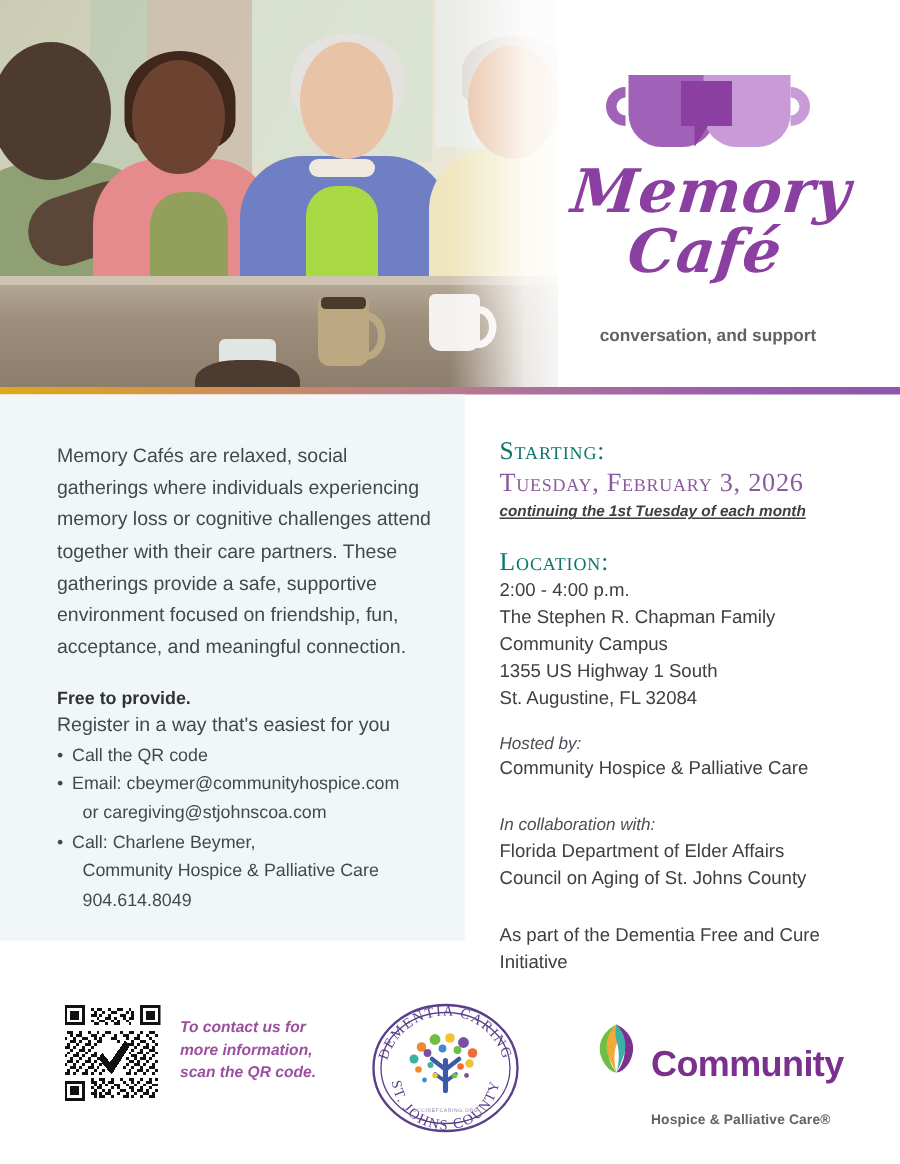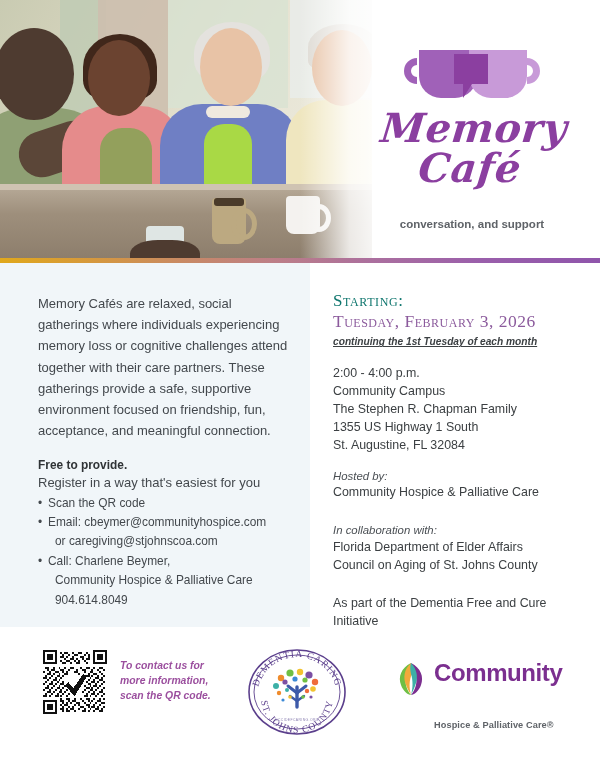--- a/index.html
+++ b/index.html
@@ -82,21 +82,21 @@
   .colR{position:absolute;left:333px;top:291px;width:250px;}
   .kicker{font-family:"Liberation Serif", serif;font-variant:small-caps;
      font-size:17px;letter-spacing:.6px;color:#0f766e;line-height:1.18;}
   .dateline{font-family:"Liberation Serif", serif;font-variant:small-caps;
      font-size:17.5px;letter-spacing:.5px;color:#8b5a9c;line-height:1.22;}
   .subnote{font-size:10.2px;font-style:italic;font-weight:700;color:#3c4043;margin-top:3px;line-height:1.3;text-decoration:underline;}
   .rline{font-size:12.4px;line-height:1.45;color:#3c4043;}
   .ital{font-size:11.4px;font-style:italic;color:#4a4f54;line-height:1.45;} .sp13{height:13px;} .sp16{height:16px;} .sp20{height:20px;}
 
   
-  .footer{position:absolute;left:0;top:628px;width:496px;height:128px;background:#ffffff;}
+  .footer{position:absolute;left:0;top:648px;width:496px;height:128px;background:#ffffff;}
   .qr{position:absolute;left:43px;top:22px;width:64px;height:64px;background:#ffffff;}
   .qr svg{display:block;}
   .qrtext{position:absolute;left:120px;top:30px;width:110px;font-size:10.4px;font-style:italic;
      color:#9b4f9e;line-height:1.45;font-weight:600;}
   .seal{position:absolute;left:245px;top:17px;width:104px;height:94px;}
   .comm{position:absolute;left:395px;top:33px;width:165px;height:50px;}
   .comm .word{font-size:24px;font-weight:700;color:#7b2f8f;letter-spacing:-.4px;line-height:1;}
   .comm .sub{font-size:9.2px;font-weight:700;color:#5f6368;letter-spacing:.1px;margin-top:19px;}
 </style>
 </head>
@@ -165,37 +165,38 @@
   <div class="divider"></div>
 
   <div class="panel"></div>
 
   <div class="colL">
     <p>Memory Cafés are relaxed, social gatherings where individuals experiencing memory loss or cognitive challenges attend together with their care partners. These gatherings provide a safe, supportive environment focused on friendship, fun, acceptance, and meaningful connection.</p>
     <div class="gap"></div>
     <div class="bold">Free to provide.</div>
     <p>Register in a way that's easiest for you</p>
     <ul>
-      <li>Scan the QR code</li>
+      <li>Call the QR code</li>
       <li>Email: cbeymer@communityhospice.com</li>
       <li class="cont">or caregiving@stjohnscoa.com</li>
       <li>Call: Charlene Beymer,</li>
       <li class="cont">Community Hospice &amp; Palliative Care</li>
       <li class="cont">904.614.8049</li>
     </ul>
   </div>
 
   <div class="colR">
     <div class="kicker">Starting:</div>
     <div class="dateline">Tuesday, February 3, 2026</div>
     <div class="subnote">continuing the 1st Tuesday of each month</div>
     <div class="sp16"></div>
+    <div class="kicker">Location:</div>
     <div class="rline">2:00 - 4:00 p.m.</div>
+    <div class="rline">The Stephen R. Chapman Family</div>
     <div class="rline">Community Campus</div>
-    <div class="rline">The Stephen R. Chapman Family</div>
     <div class="rline">1355 US Highway 1 South</div>
     <div class="rline">St. Augustine, FL 32084</div>
     <div class="sp13"></div>
     <div class="ital">Hosted by:</div>
     <div class="rline">Community Hospice &amp; Palliative Care</div>
     <div class="sp20"></div>
     <div class="ital">In collaboration with:</div>
     <div class="rline">Florida Department of Elder Affairs</div>
     <div class="rline">Council on Aging of St. Johns County</div>
     <div class="sp20"></div>
@@ -469,21 +470,21 @@
           <circle cx="62" cy="46" r="2.2" fill="#ef6b3a"></circle>
             <circle cx="45" cy="52" r="1.8" fill="#f2c230"></circle>
           <circle cx="58" cy="52" r="1.8" fill="#6fbf44"></circle>
             <circle cx="38" cy="55" r="1.6" fill="#3d8ad6"></circle>
           <circle cx="66" cy="52" r="1.6" fill="#7b4fa3"></circle>
         </g>
       </svg>
     </div>
 
     <div class="comm">
-      <div style="display:flex;align-items:flex-start;gap:7px;">
+      <div style="display:flex;align-items:flex-end;gap:7px;">
         <span>
           <svg width="32" height="36" viewBox="0 0 32 36">
             <path d="M16 2 C6 7 3 16 6 24 C8 30 13 34 16 34 C11 28 9 20 12 13 C13.6 9 15 5 16 2z" fill="#6fbf44"></path>
             <path d="M16 2 C9 8 8 17 11 24 C13 29 15 32 16 34 C14 27 14 19 17 13 C18.4 9 17 5 16 2z" fill="#f2a93b"></path>
             <path d="M16 2 C26 7 29 16 26 24 C24 30 19 34 16 34 C21 28 23 20 20 13 C18.4 9 17 5 16 2z" fill="#7b2f8f"></path>
             <path d="M16 2 C22 8 23 16 21 22 C19.6 27 17.4 31 16 34 C18 27 18 19 16 13 C15 9 15 5 16 2z" fill="#3db0a6"></path>
           </svg>
         </span>
         <span>
           <span class="word">Community</span>

